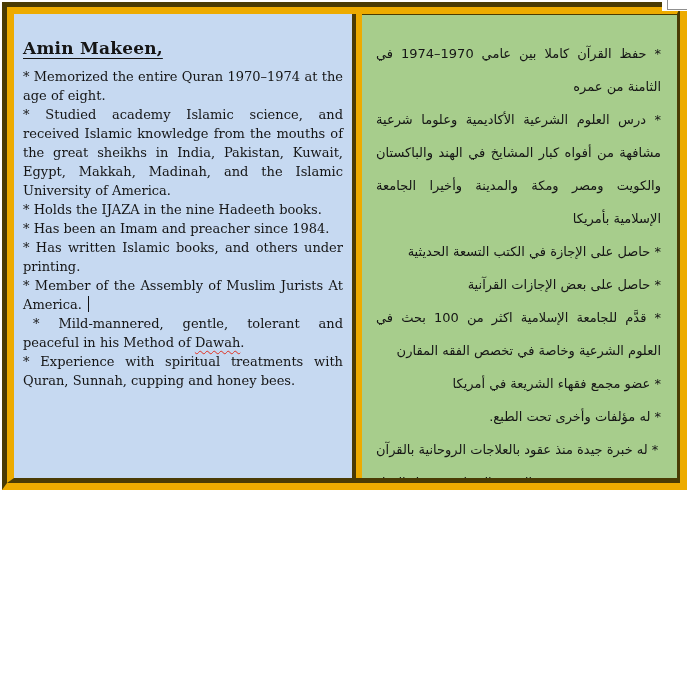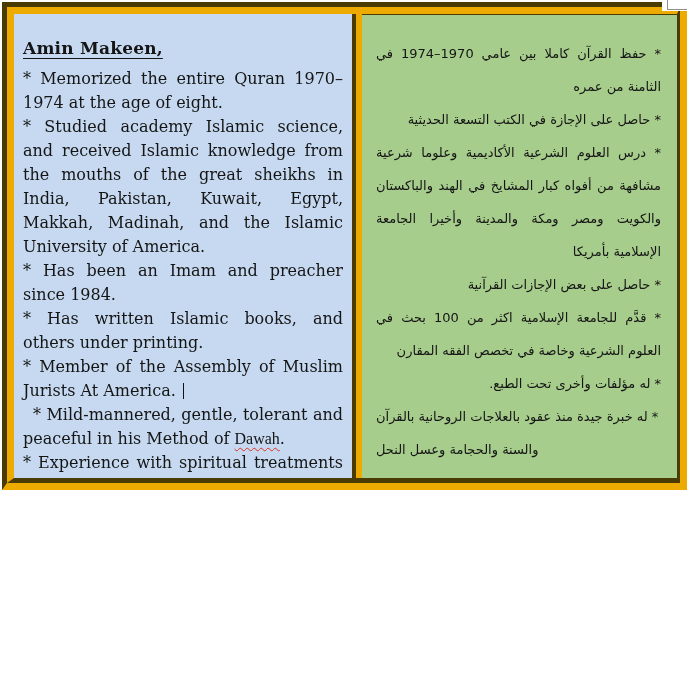--- a/index.html
+++ b/index.html
@@ -61,38 +61,37 @@
   }
   .ar-heading{
     font-size:17px;font-weight:bold;
     text-decoration:underline;
     text-underline-offset:6px;
     margin-bottom:14px;
     text-align:right;
   }
   
   .cell.english p{
-    font-size:16px;
-    line-height:24px;
+    font-size:13px;
+    line-height:19px;
     text-align:justify;
   }
   .cell.arabic p{
     font-size:13px;
     line-height:33px;
     text-align:justify;
   }
   .cell.arabic p:last-child{text-align:left;}
   p.indented{text-indent:10px;}
   
   .misspelled{
     text-decoration:underline wavy #e03020;
     text-decoration-thickness:1px;
     text-underline-offset:3px;
     text-decoration-skip-ink:none;
-    font-family:Liberation Serif, serif;
   }
   
   .caret{
     display:inline-block;
     width:1px;height:16px;
     background:#111;
     vertical-align:-3px;
     margin-left:2px;
   }
   
@@ -117,35 +116,37 @@
   </div>
 
   <div class="frame-outer">
     <div class="frame-inner">
       <div class="cells">
 
         <section class="cell english">
           <h2 class="en-heading">Amin Makeen,</h2>
           <p>* Memorized the entire Quran 1970–1974 at the age of eight.</p>
           <p>* Studied academy Islamic science, and received Islamic knowledge from the mouths of the great sheikhs in India, Pakistan, Kuwait, Egypt, Makkah, Madinah, and the Islamic University of America.</p>
+          <p>* Holds the IJAZA in the nine Hadeeth books.</p>
           <p>* Has been an Imam and preacher since 1984.</p>
           <p>* Has written Islamic books, and others under printing.</p>
           <p><span>* Member of the Assembly of Muslim Jurists At America. </span><span class="caret"></span></p>
           <p class="indented"><span>* Mild-mannered, gentle, tolerant and peaceful in his Method of </span><span class="misspelled">Dawah</span><span>.</span></p>
           <p>* Experience with spiritual treatments with Quran, Sunnah, cupping and honey bees.</p>
         </section>
 
         <div class="divider"></div>
 
         <section class="cell arabic" dir="rtl" lang="ar">
           <p>* حفظ القرآن كاملا بين عامي 1970–1974 في الثامنة من عمره</p>
+          <p>* درس العلوم الشرعية الأكاديمية وعلوما شرعية مشافهة من أفواه كبار المشايخ في الهند والباكستان والكويت ومصر ومكة والمدينة وأخيرا الجامعة الإسلامية بأمريكا</p>
           <p>* حاصل على الإجازة في الكتب التسعة الحديثية</p>
-          <p>* درس العلوم الشرعية الأكاديمية وعلوما شرعية مشافهة من أفواه كبار المشايخ في الهند والباكستان والكويت ومصر ومكة والمدينة وأخيرا الجامعة الإسلامية بأمريكا</p>
           <p>* حاصل على بعض الإجازات القرآنية</p>
           <p>* قدَّم للجامعة الإسلامية اكثر من 100 بحث في العلوم الشرعية وخاصة في تخصص الفقه المقارن</p>
+          <p>* عضو مجمع فقهاء الشريعة في أمريكا</p>
           <p>* له مؤلفات وأخرى تحت الطبع.</p>
           <p>* له خبرة جيدة منذ عقود بالعلاجات الروحانية بالقرآن والسنة والحجامة وعسل النحل</p>
         </section>
 
       </div>
     </div>
   </div>
 </div>
 
 </body></html>

